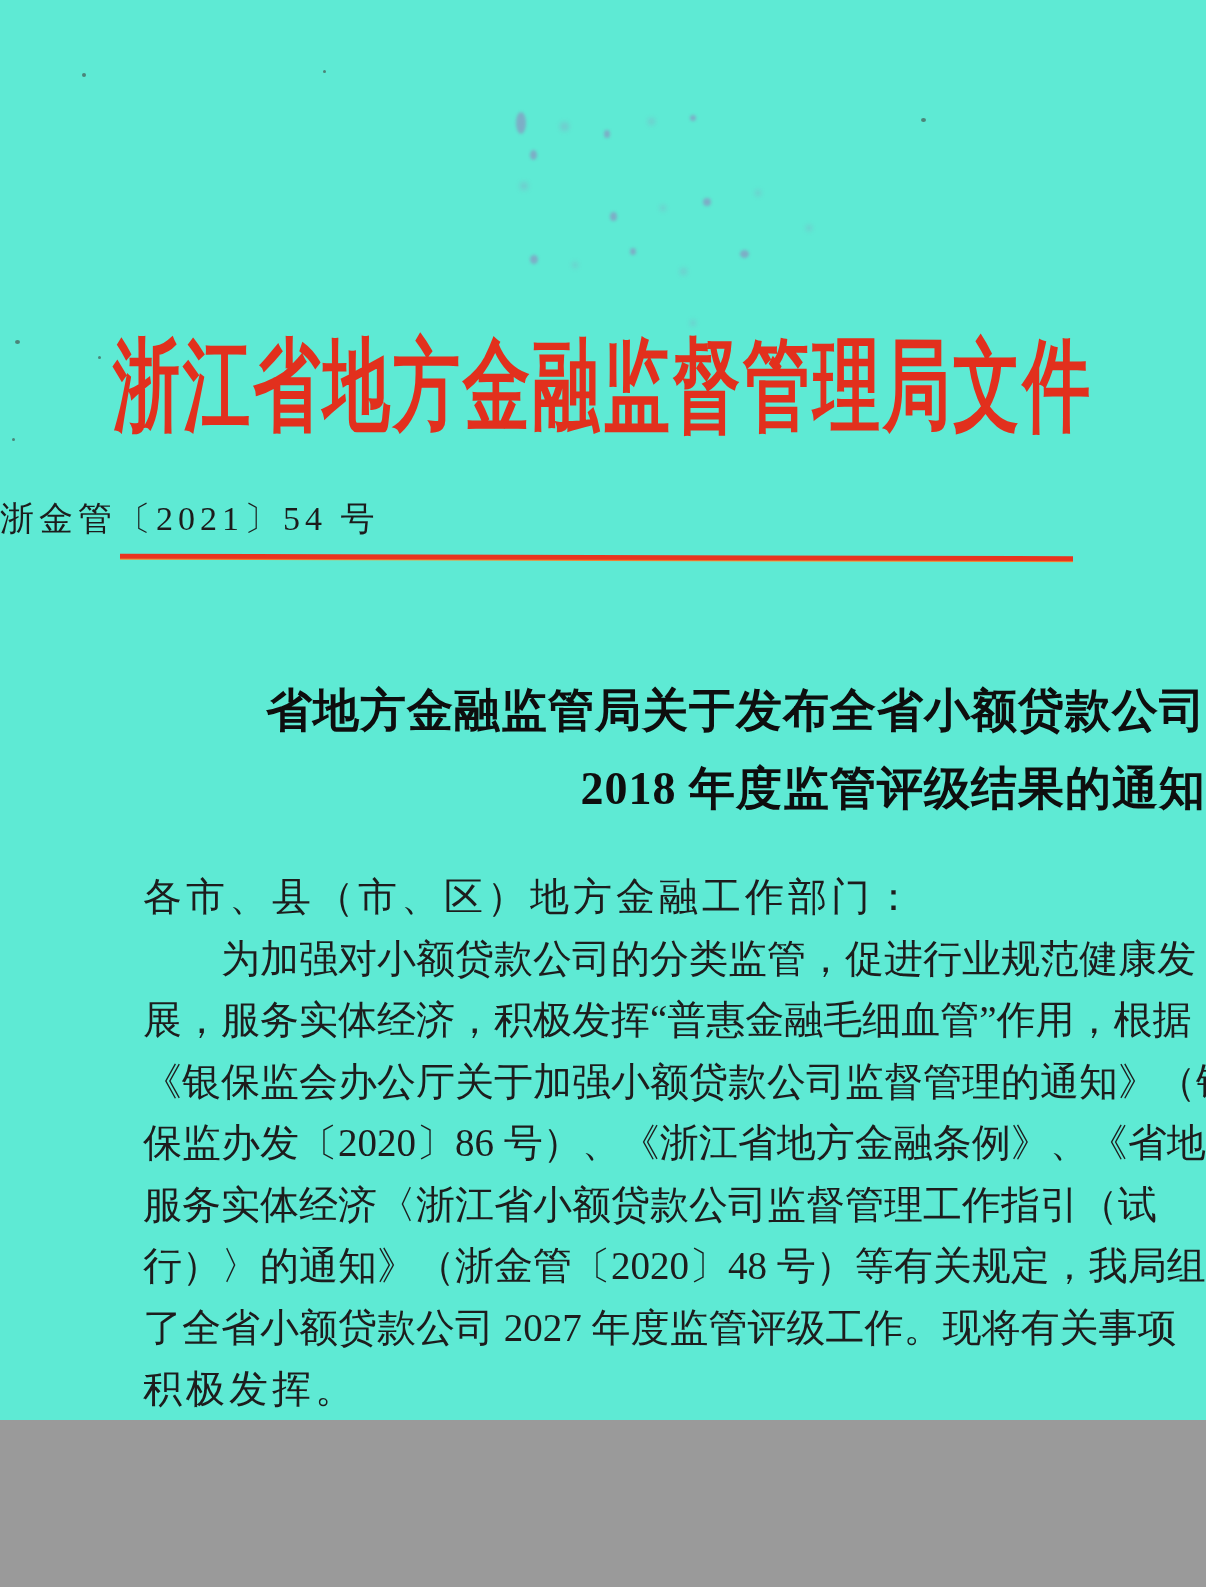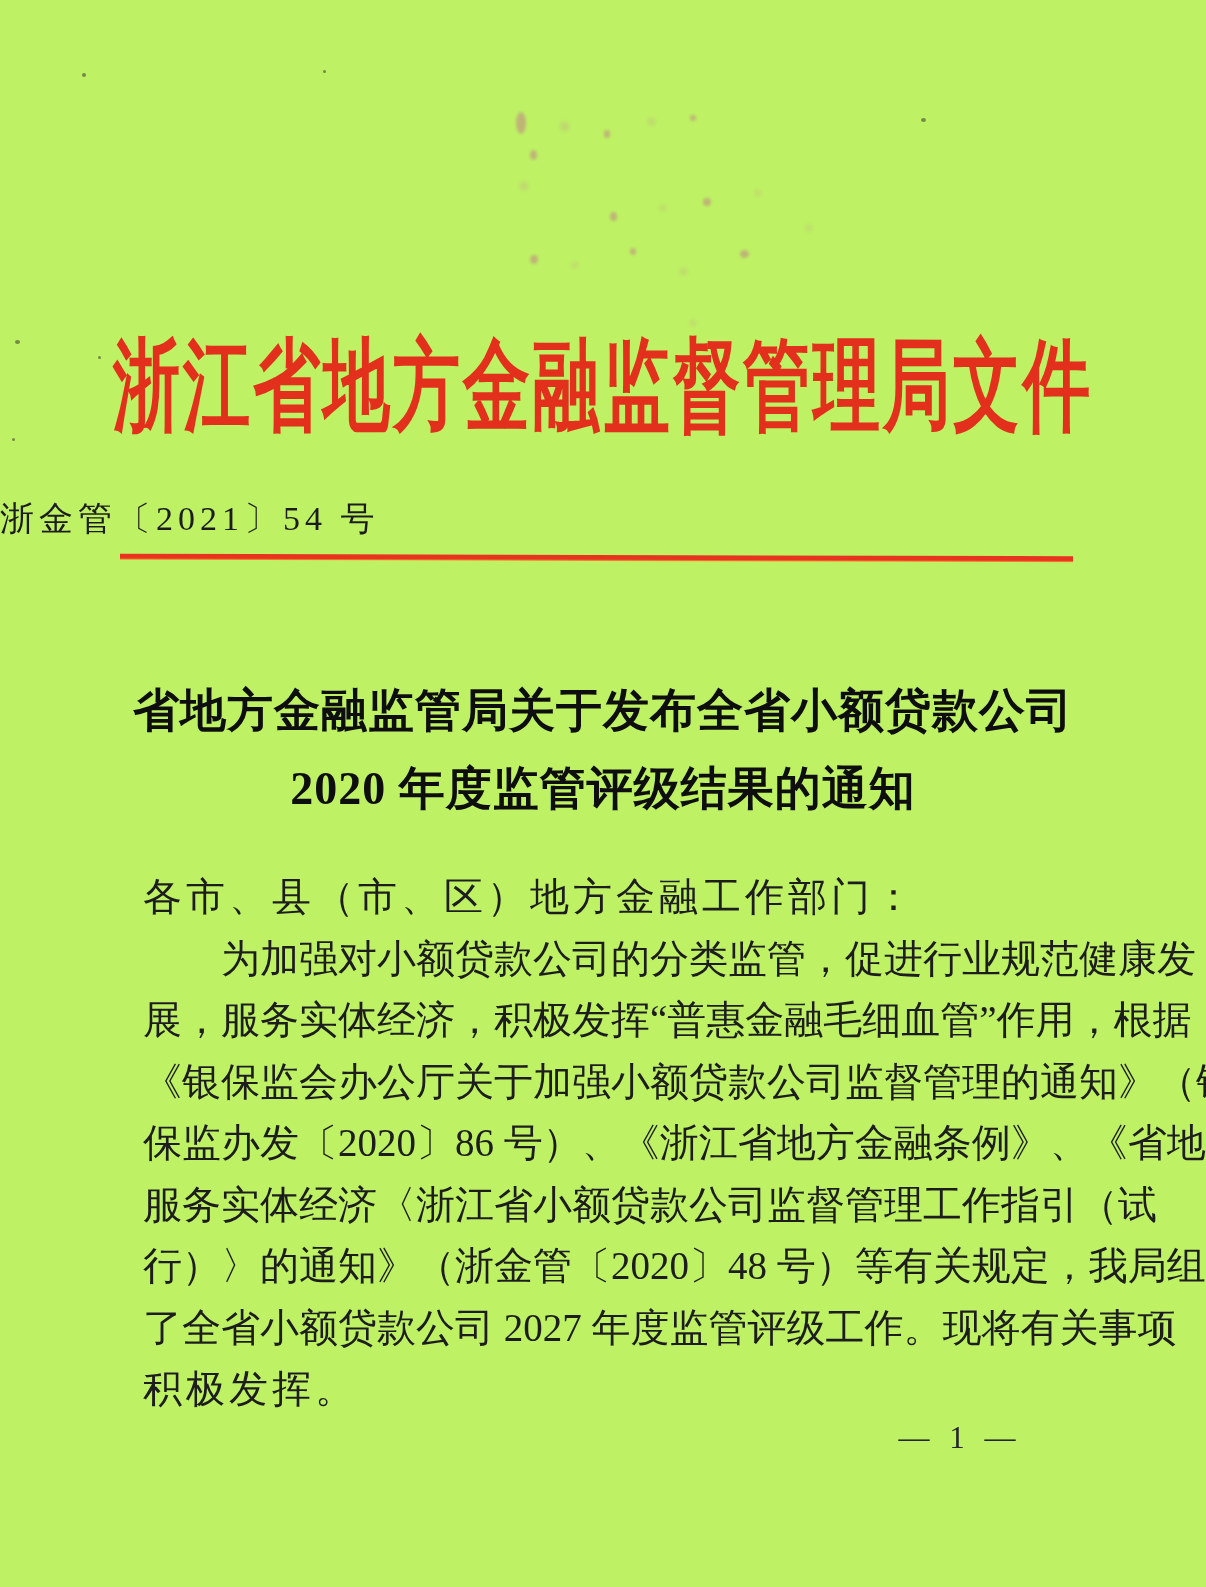--- a/index.html
+++ b/index.html
@@ -1,20 +1,20 @@
 <!DOCTYPE html>
 <html style="--header-red: #e2301d; --rule-red: #e8341f; --body-text: #1d1d1d;"><head>
 <meta charset="utf-8">
 <style>
   html,body{margin:0;padding:0;background:#9a9a9a;}
   .paper{
     position:relative;
-    width:1206px;height:1587px;
+    width:1206px;height:1420px;
     margin:0 auto;
-    background:#bef264;
+    background:#5eead4;
     overflow:hidden;
     font-family:"Liberation Serif","DejaVu Serif",serif;
     color:var(--body-text,#1d1d1d);
   }
   
   .speck{position:absolute;border-radius:50%;pointer-events:none;}
   .m{background:rgba(195,35,165,0.30);filter:blur(1.5px);}
   .m2{background:rgba(205,60,180,0.18);filter:blur(2.5px);}
   .d{background:rgba(60,50,45,0.55);filter:blur(0.5px);}
 
@@ -37,21 +37,21 @@
     white-space:nowrap;
   }
   .red-rule{
     position:absolute;top:555px;left:120px;
     width:953px;height:6px;
     background:linear-gradient(to bottom,var(--rule-red,#e8341f) 70%, #f4a03a 100%);
     transform:rotate(0.15deg);
   }
   .doc-title{
     position:absolute;top:672px;left:0;width:100%;
-    text-align:center;
+    text-align:right;
     font-weight:bold;
     font-size:46px;
     line-height:78px;
     color:#0e0e0e;
     letter-spacing:1px;
   }
   .body-block{
     position:absolute;top:866px;left:143px;width:898px;
     font-size:39px;
     line-height:61.5px;
@@ -113,21 +113,21 @@
   </div>
 
   <div class="header-title">浙江省地方金融监督管理局文件</div>
 
   <div class="doc-number">浙金管〔2021〕54 号</div>
 
   <div class="red-rule"></div>
 
   <div class="doc-title">
     <div>省地方金融监管局关于发布全省小额贷款公司</div>
-    <div>2020 年度监管评级结果的通知</div>
+    <div>2018 年度监管评级结果的通知</div>
   </div>
 
   <div class="body-block">
     <div class="body-line plain">各市、县（市、区）地方金融工作部门：</div>
     <div class="body-line indent">为加强对小额贷款公司的分类监管，促进行业规范健康发</div>
     <div class="body-line">展，服务实体经济，积极发挥“普惠金融毛细血管”作用，根据</div>
     <div class="body-line">《银保监会办公厅关于加强小额贷款公司监督管理的通知》（银</div>
     <div class="body-line">保监办发〔2020〕86 号）、《浙江省地方金融条例》、《省地方金融</div>
     <div class="body-line">服务实体经济〈浙江省小额贷款公司监督管理工作指引（试</div>
     <div class="body-line">行）〉的通知》（浙金管〔2020〕48 号）等有关规定，我局组织开展</div>

